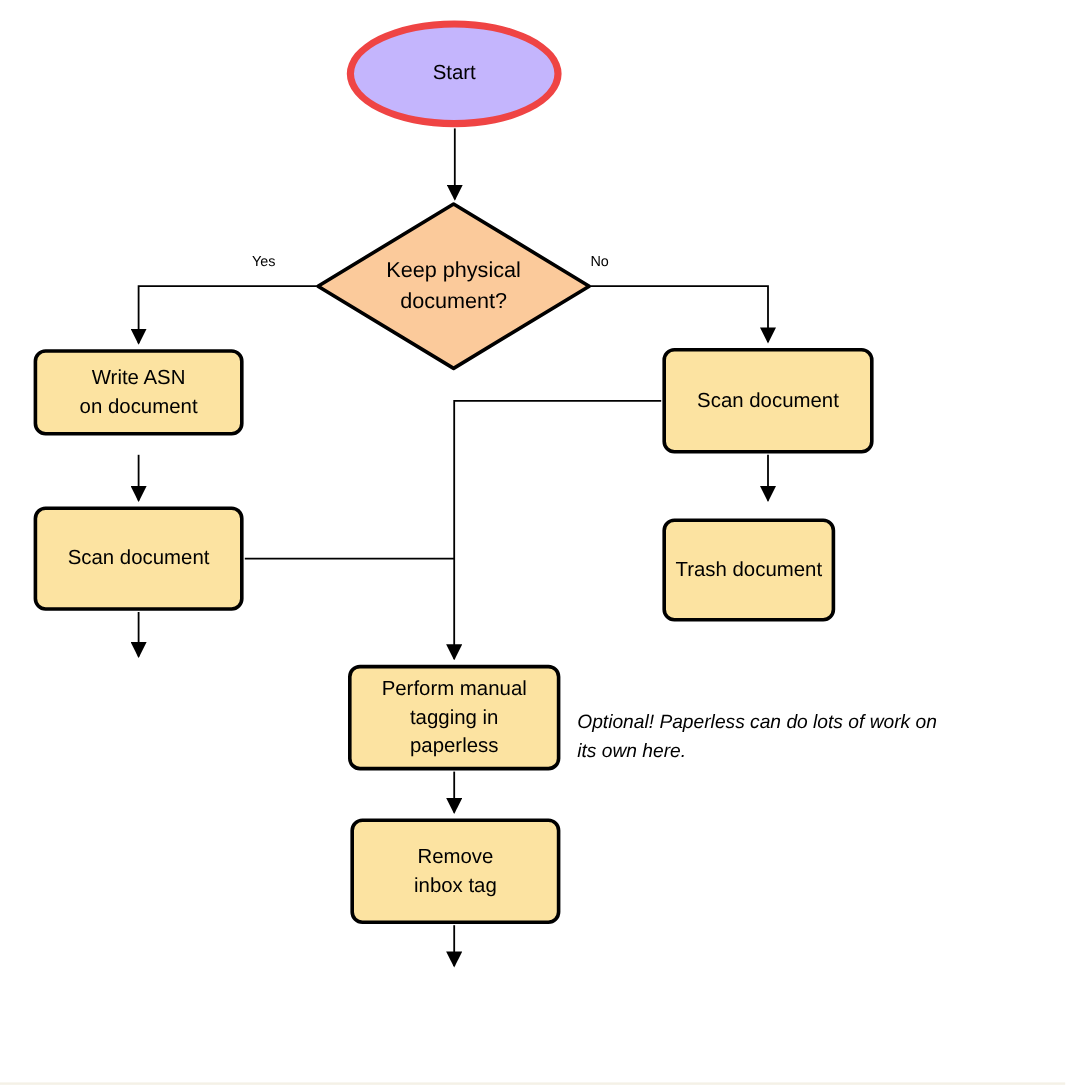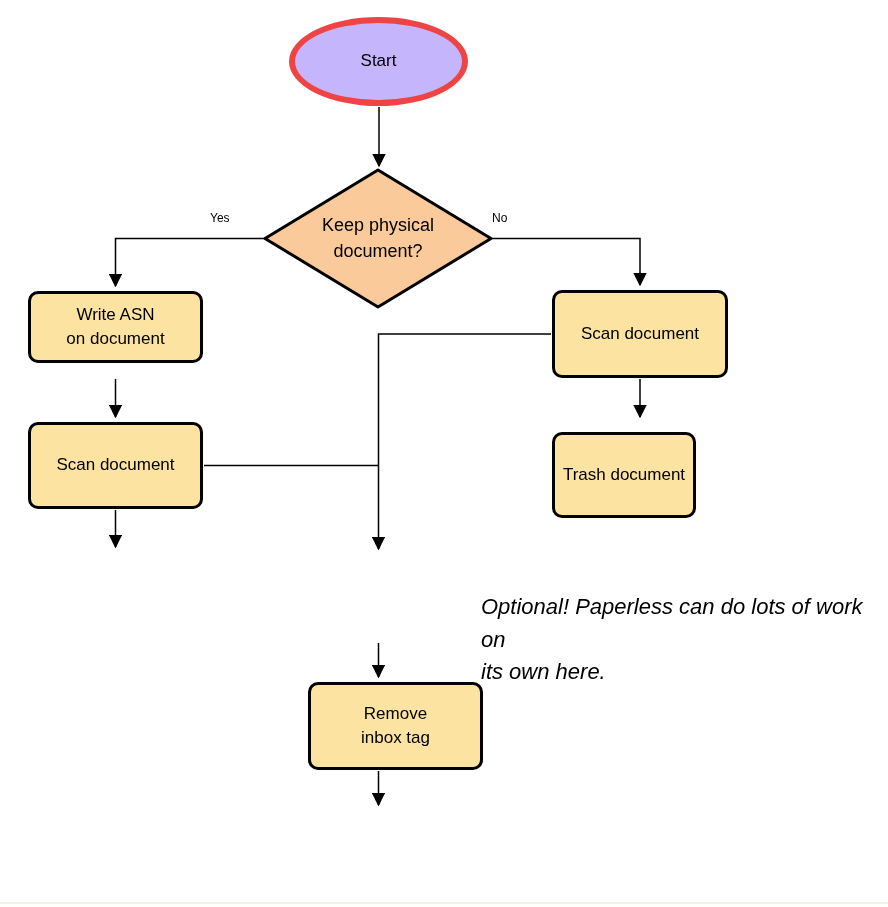--- a/index.html
+++ b/index.html
@@ -56,21 +56,21 @@
   .edge-label {
     position: absolute;
     font-size: 12px;
     line-height: 1;
   }
   .annotation {
     position: absolute;
     left: 481px;
     top: 591px;
     width: 404px;
-    font-size: 22px;
+    font-size: 16px;
     font-style: italic;
     line-height: 1.48;
     white-space: pre-line;
   }
   .bottom-line {
     position: absolute;
     left: 0;
     top: 902px;
     width: 888px;
     height: 2px;
@@ -78,21 +78,21 @@
   }
 
   
   .n-start      { left: 289px; top: 17px;  width: 179px; height: 89px; }
   .n-write-asn  { left: 28px;  top: 291px; width: 175px; height: 72px; }
   .n-scan-left  { left: 28px;  top: 422px; width: 175px; height: 87px; }
   .n-archive    { left: 26px;  top: 552px; width: 179px; height: 88px; }
   .n-scan-right { left: 552px; top: 290px; width: 176px; height: 88px; }
   .n-trash      { left: 552px; top: 432px; width: 144px; height: 86px; }
   .n-tagging    { left: 290px; top: 554px; width: 177px; height: 88px; }
-  .n-remove     { left: 292px; top: 682px; width: 175px; height: 88px; margin-left: 16px; }
+  .n-remove     { left: 292px; top: 682px; width: 175px; height: 88px; }
   .n-end        { left: 288px; top: 810px; width: 180px; height: 86px; }
   .d-decision   { left: 262px; top: 167px; width: 232px; height: 143px; }
   .l-yes        { left: 210px; top: 212px; }
   .l-no         { left: 492px; top: 212px; }
 </style>
 </head>
 <body>
 
 <div class="canvas">
 
@@ -132,20 +132,23 @@
   <div class="node process n-write-asn">Write ASN
 on document</div>
 
   <div class="node process n-scan-left">Scan document</div>
 
 
   <div class="node process n-scan-right">Scan document</div>
 
   <div class="node process n-trash">Trash document</div>
 
+  <div class="node process n-tagging">Perform manual
+tagging in
+paperless</div>
 
   <div class="annotation">Optional! Paperless can do lots of work on
 its own here.</div>
 
   <div class="node process n-remove">Remove
 inbox tag</div>
 
 
   <div class="bottom-line"></div>
 

